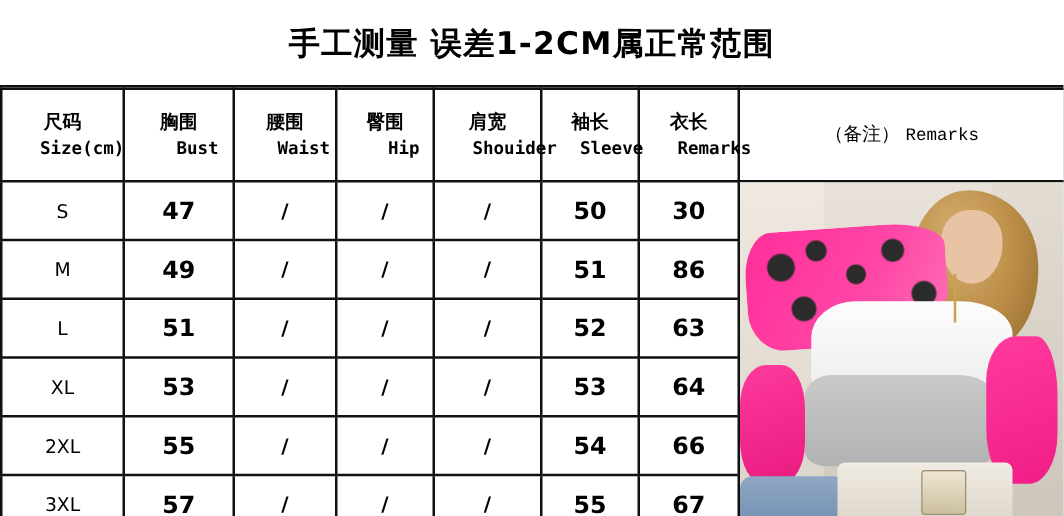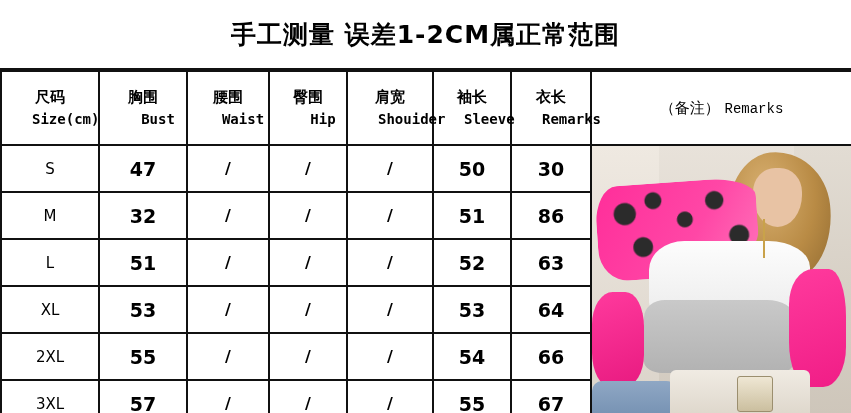--- a/index.html
+++ b/index.html
@@ -310,21 +310,21 @@
             <div class="ph-zip"></div>
             <div class="ph-jeans"></div>
             <div class="ph-belt"></div>
             <div class="ph-buckle"></div>
           </div>
         </td>
       </tr>
 
       <tr class="data-row">
         <td class="size-label">M</td>
-        <td class="num">32</td>
+        <td class="num">49</td>
         <td class="slash">/</td>
         <td class="slash">/</td>
         <td class="slash">/</td>
         <td class="num">51</td>
         <td class="num">86</td>
       </tr>
 
       <tr class="data-row">
         <td class="size-label">L</td>
         <td class="num">51</td>

